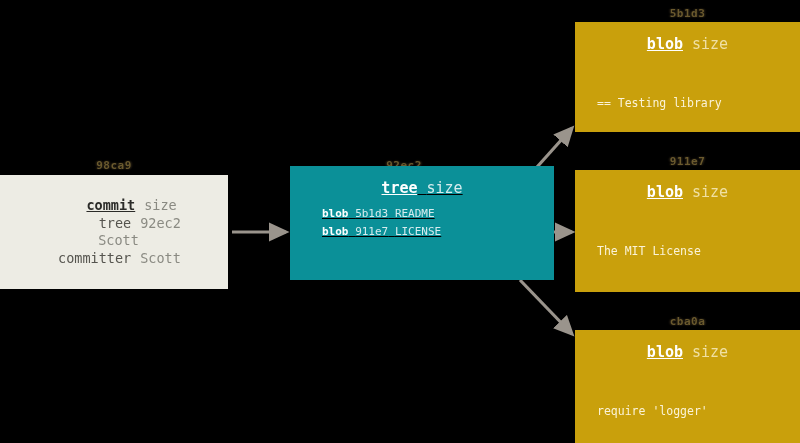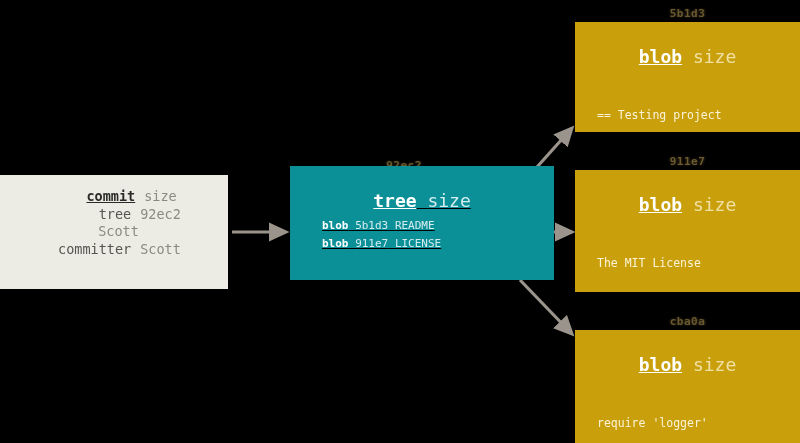--- a/index.html
+++ b/index.html
@@ -36,41 +36,41 @@
     text-align: center;
     font-size: 11px;
     font-weight: bold;
     letter-spacing: 0.5px;
     color: #6b5a2e;
     text-shadow: 0 0 2px #000, 1px 0 2px #3a3020, -1px 0 2px #3a3020;
     filter: blur(0.6px);
   }
   .obj-head {
     text-align: center;
-    font-size: 18px;
+    font-size: 15px;
     line-height: 17px;
-    padding-top: 26px;
+    padding-top: 14px;
     padding-bottom: 8px;
     white-space: pre;
   }
   .obj-head .kw {
     font-weight: bold;
     text-decoration: underline;
   }
 
   
   #commit-box {
     left: 0px;
     top: 175px;
     width: 228px;
     height: 114px;
     background: #edece4;
   }
   .commit-fields {
-    margin-top: 13px;
+    margin-top: 22px;
     font-size: 13.5px;
     line-height: 17.5px;
   }
   .commit-row {
     display: flex;
     justify-content: center;
     white-space: pre;
   }
   .commit-row .ck {
     display: inline-block;
@@ -146,20 +146,21 @@
       <marker id="ah" markerWidth="7" markerHeight="7" refX="5.4" refY="3" orient="auto" markerUnits="strokeWidth">
         <path d="M0,0 L6.5,3 L0,6 z" fill="#9a948c"></path>
       </marker>
     </defs>
     <line x1="232" y1="232" x2="286" y2="232" stroke="#9a948c" stroke-width="3.2" marker-end="url(#ah)"></line>
     <line x1="520" y1="186" x2="572" y2="128" stroke="#9a948c" stroke-width="3.2" marker-end="url(#ah)"></line>
     <line x1="521" y1="232" x2="572" y2="232" stroke="#9a948c" stroke-width="3.2" marker-end="url(#ah)"></line>
     <line x1="520" y1="280" x2="572" y2="334" stroke="#9a948c" stroke-width="3.2" marker-end="url(#ah)"></line>
   </svg>
 
+  <div class="obj-label" style="left:0; top:159px; width:228px;">98ca9</div>
 
   <div class="objbox" id="commit-box">
     <div class="commit-fields">
       <div class="commit-row first">
         <span class="ck">commit</span><span class="cv">size</span>
       </div>
       <div class="commit-row">
         <span class="ck">tree</span><span class="cv">92ec2</span>
       </div>
       <div class="commit-row">
@@ -178,21 +179,21 @@
     <div class="tree-rows">
       <div class="tree-row"><span class="tk">blob</span> <span>5b1d3</span> <span>README</span></div>
       <div class="tree-row"><span class="tk">blob</span> <span>911e7</span> <span>LICENSE</span></div>
     </div>
   </div>
 
   <div class="obj-label" style="left:575px; top:7px; width:225px;">5b1d3</div>
   <div class="objbox blob-box" id="blob-5b1d3">
     <div class="obj-head"><span class="kw">blob</span> <span>size</span></div>
     <div class="blob-body">
-      <div>== Testing project</div>
+      <div>== Testing library</div>
       
       
       
     </div>
   </div>
 
   <div class="obj-label" style="left:575px; top:155px; width:225px;">911e7</div>
   <div class="objbox blob-box" id="blob-911e7">
     <div class="obj-head"><span class="kw">blob</span> <span>size</span></div>
     <div class="blob-body">

